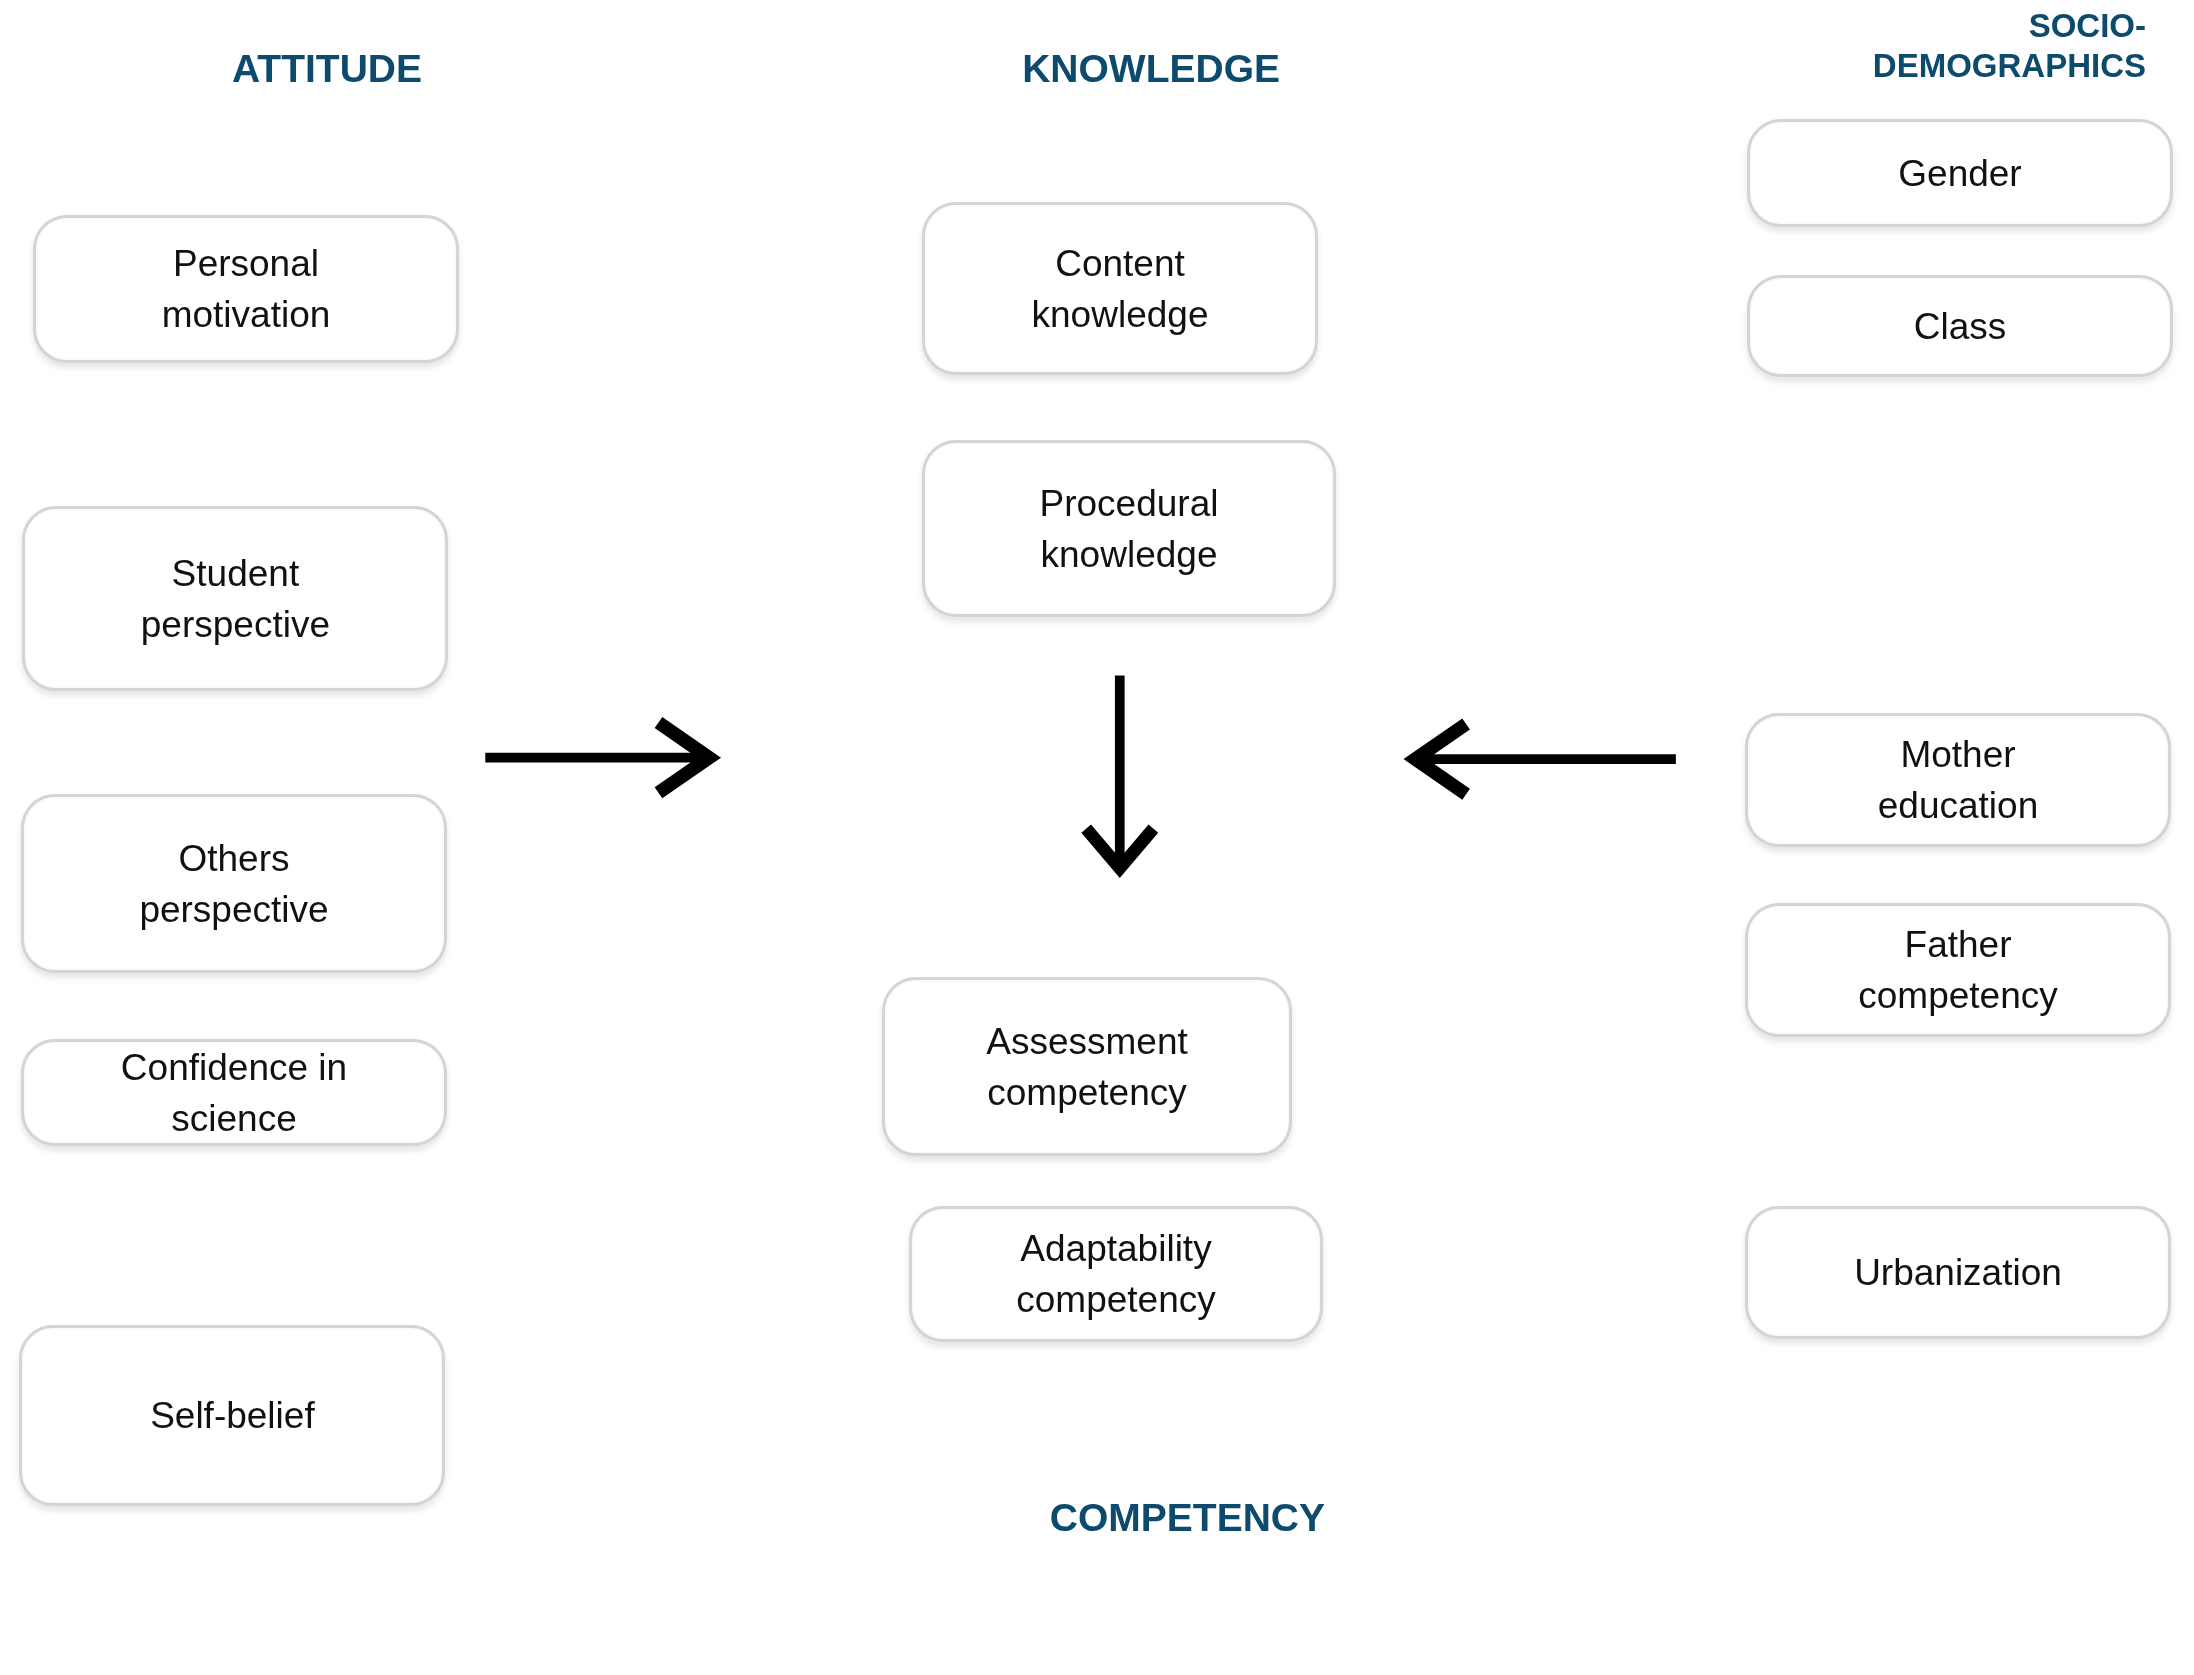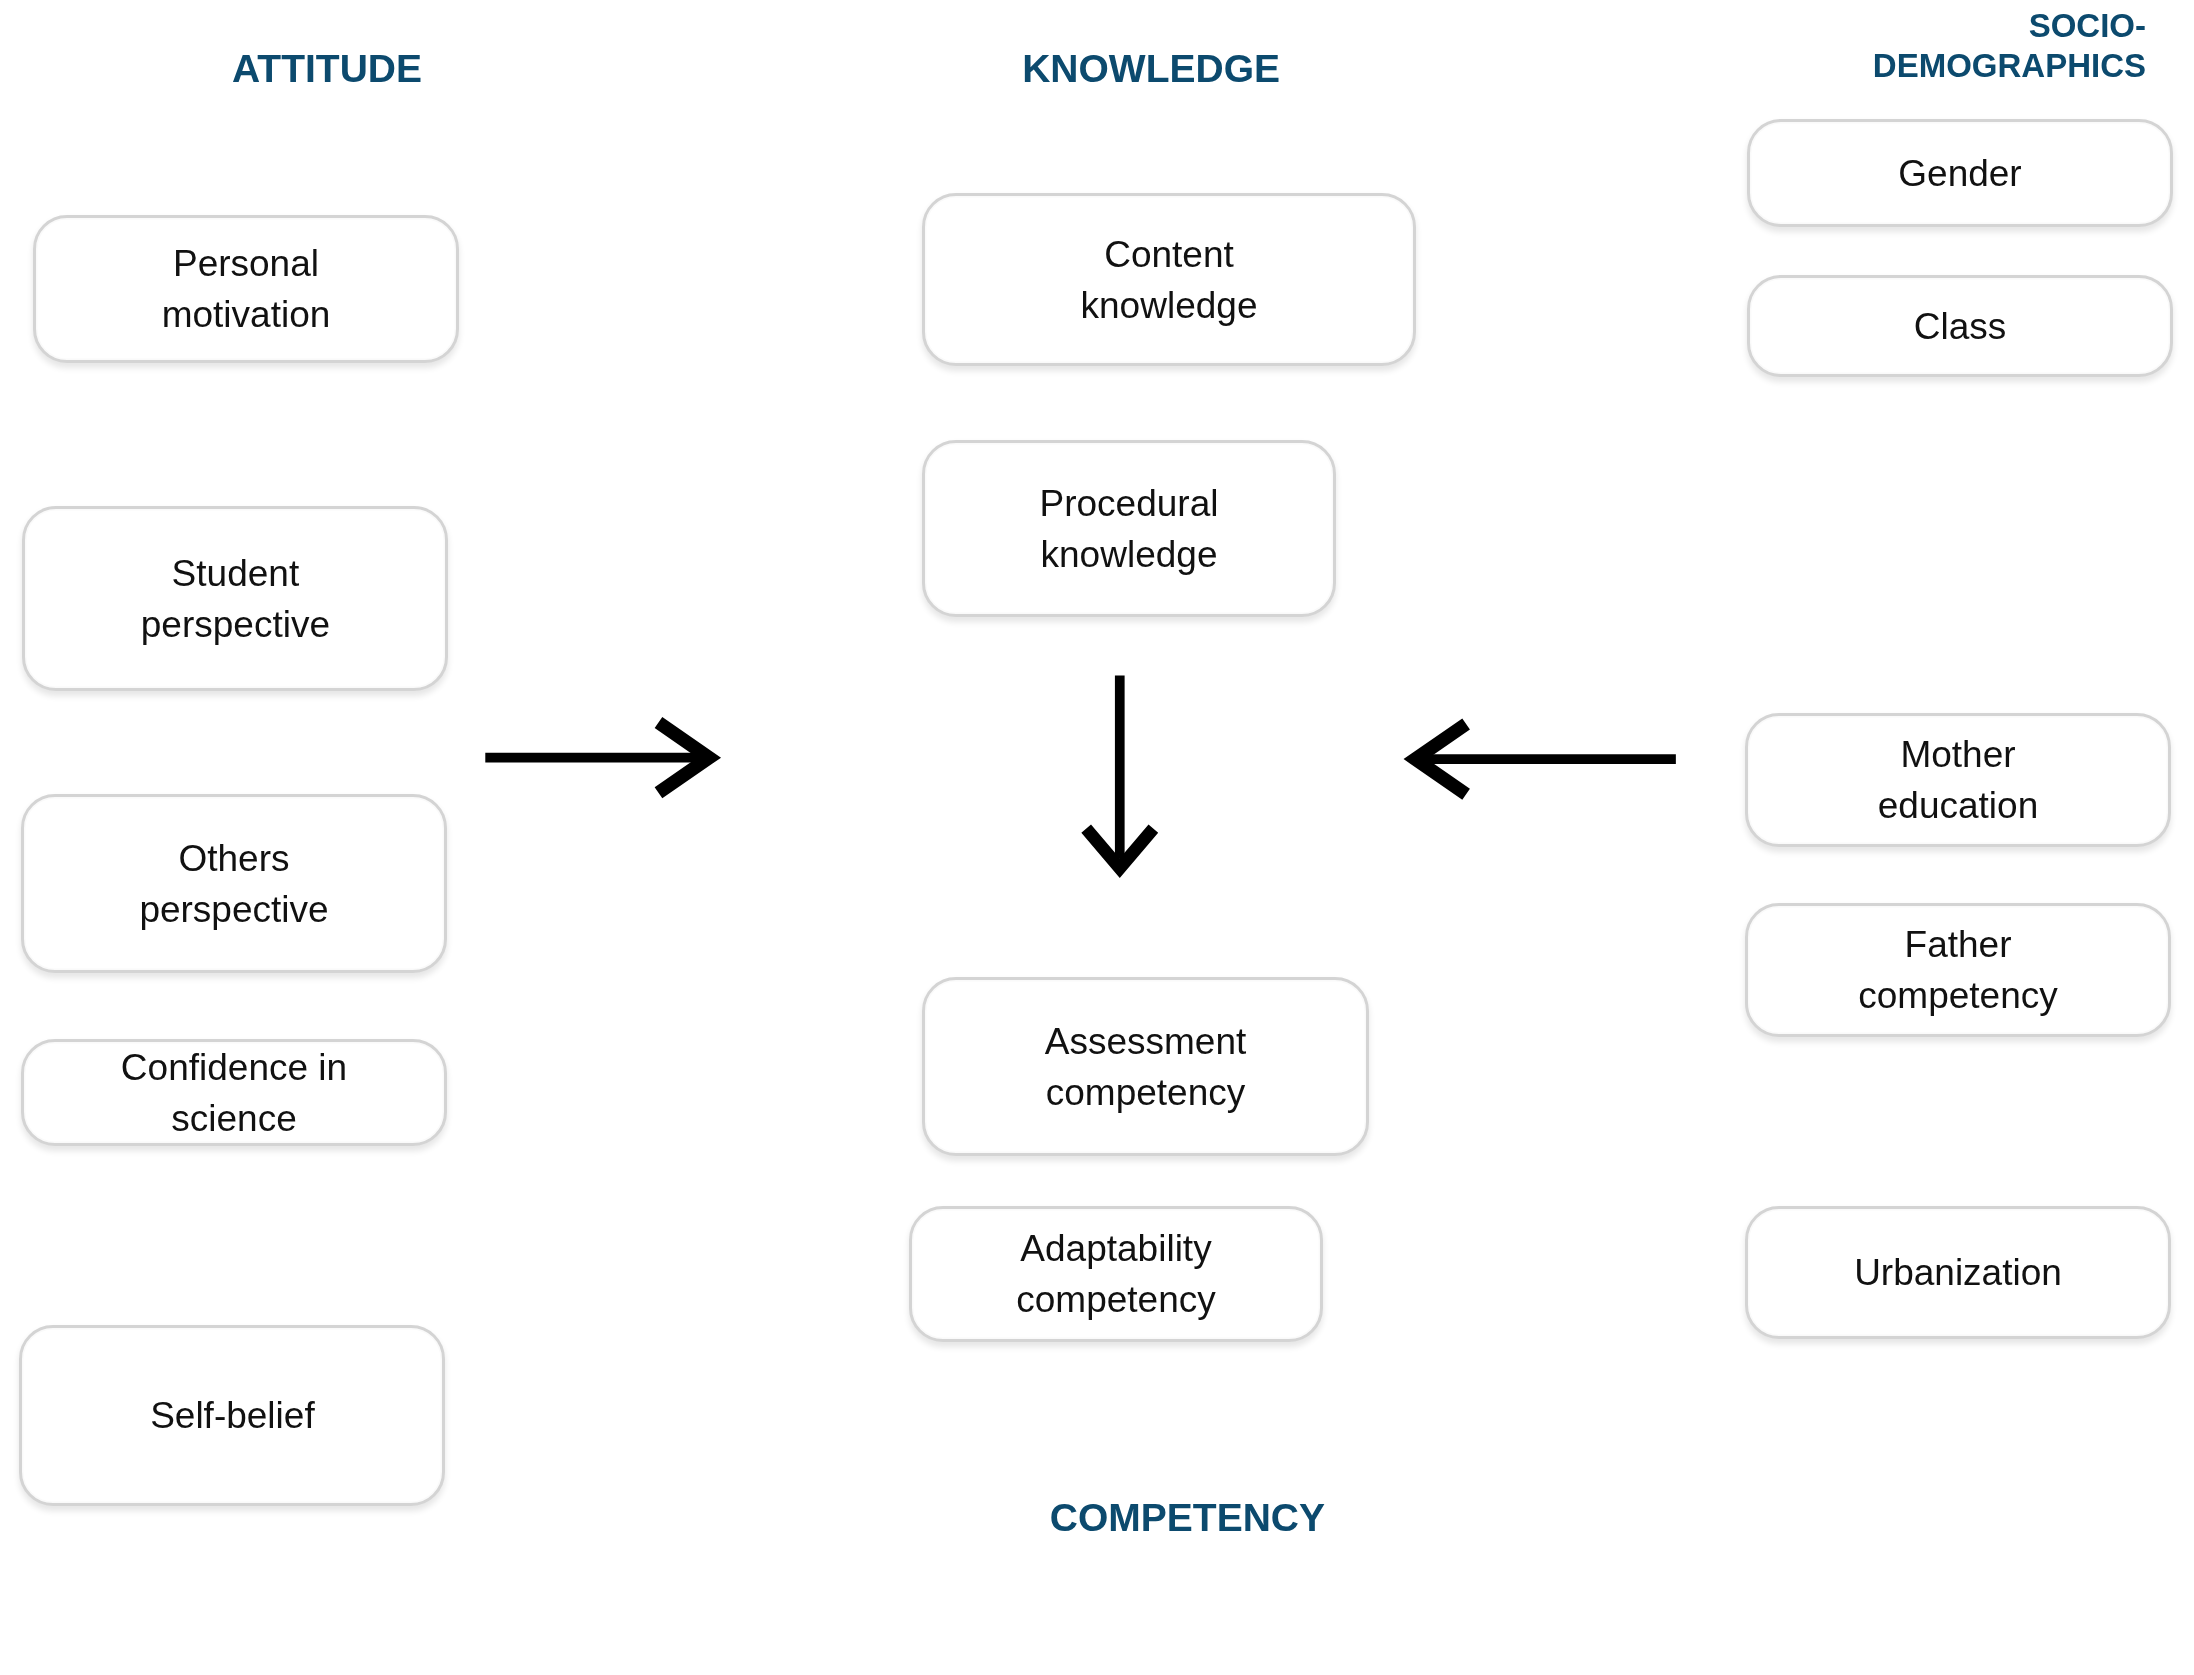--- a/index.html
+++ b/index.html
@@ -45,23 +45,23 @@
     white-space: pre-line;
     padding: 0 40px;
   }
   
   .b-pm { left: 33px;  top: 200px;  width: 426px; height: 148px; margin-top: 15px; }
   .b-sp { left: 22.4px;  top: 506px;  width: 426px; height: 185px; }
   .b-op { left: 21px;  top: 794px; width: 426px; height: 179px; }
   .b-cs { left: 21px;  top: 1039px; width: 426px; height: 107px; }
   .b-sb { left: 19.4px;  top: 1325px; width: 426px; height: 181px; }
   
-  .b-ck { left: 922px; top: 193px;  width: 494px; height: 173px; }
+  .b-ck { left: 922px; top: 202px;  width: 396px; height: 173px; }
   .b-pk { left: 922px; top: 440px;  width: 414px; height: 177px; }
-  .b-ac { left: 922px; top: 977px; width: 447px; height: 179px; }
+  .b-ac { left: 882px; top: 977px; width: 410px; height: 179px; }
   .b-adc{ left: 909px; top: 1206px; width: 414px; height: 136px; }
   
   .b-g  { left: 1747px; top: 119px;  width: 426px; height: 108px; }
   .b-c  { left: 1747px; top: 275px;  width: 426px; height: 102px; }
   .b-me { left: 1745px; top: 713px;  width: 426px; height: 134px; }
   .b-fe { left: 1745px; top: 903px; width: 426px; height: 134px; }
   .b-u  { left: 1745px; top: 1206px; width: 426px; height: 133px; }
   .b-ge { left: 1745px; top: 1404px; width: 426px; height: 142px; }
 
   .h-attitude   { left: 49px;   top: 46px;   width: 373px; }

